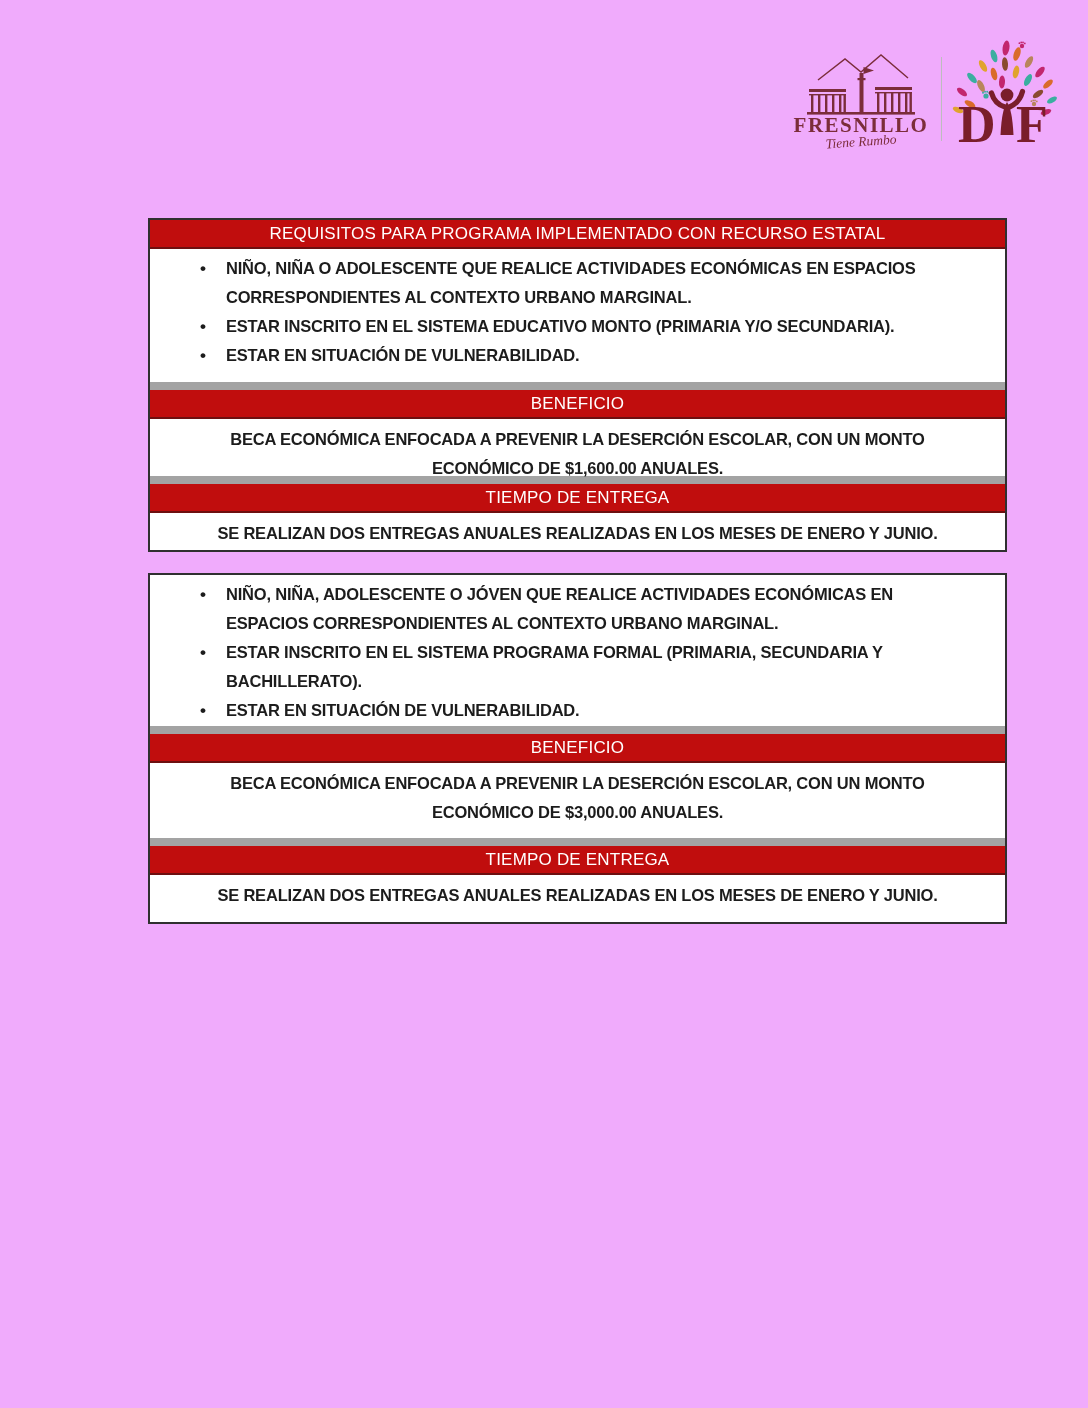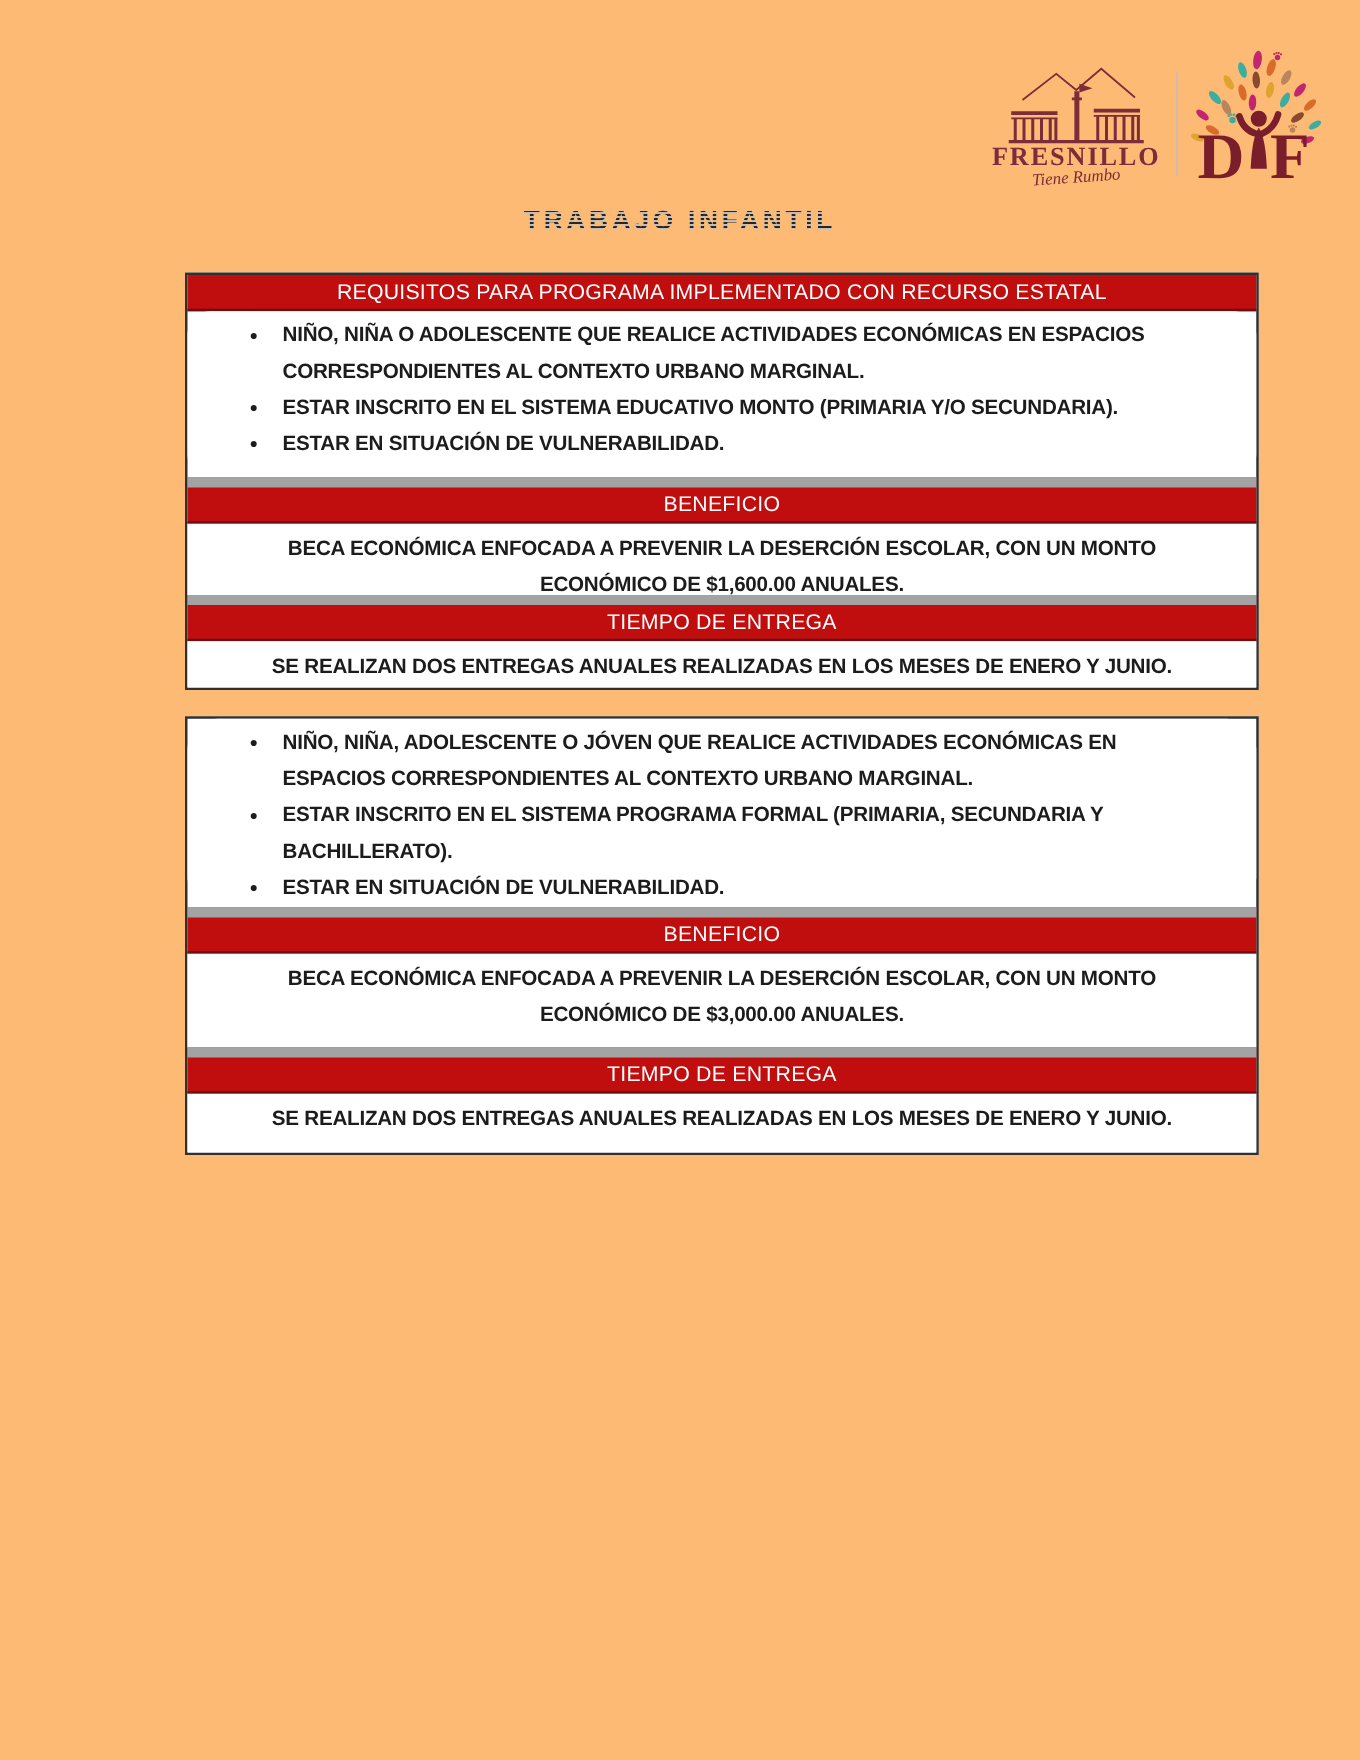--- a/index.html
+++ b/index.html
@@ -1,20 +1,20 @@
 <!DOCTYPE html>
 <html><head>
 <meta charset="utf-8">
 <style>
   html, body { margin: 0; padding: 0; background: #ffffff; }
   .page {
     position: relative;
     width: 1088px;
     height: 1408px;
-    background: #fdba74;
+    background: #f0abfc;
     font-family: "Liberation Sans", sans-serif;
     color: #1c1c1c;
     overflow: hidden;
   }
 
   
   .logos {
     position: absolute;
     top: 38px;
     right: 26px;
@@ -79,21 +79,21 @@
     border-top: 8px solid #a3a3a3;
   }
 
   .cell {
     box-sizing: border-box;
     background: #ffffff;
   }
   .req-cell {
     padding: 5px 85px 0 48px;
   }
-  .rtable-1 .req-cell { height: 133px; border-radius: 18px; }
+  .rtable-1 .req-cell { height: 133px; }
   .rtable-2 .req-cell { height: 151px; border-radius: 24px; }
 
   ul.req-list {
     margin: 0;
     padding: 0;
     list-style: none;
   }
   ul.req-list li {
     position: relative;
     padding-left: 28px;
@@ -223,23 +223,20 @@
         <path d="M57,64 C53.5,70 51.5,78 50.5,97 L63.5,97 C62.5,78 60.5,70 57,64 Z" stroke="none"></path>
         <path d="M55,69 C48,67 43.5,62 41.5,55" fill="none" stroke-width="5.2" stroke-linecap="round"></path>
         <path d="M59.5,69 C66.5,66 70.5,61 72.5,53.5" fill="none" stroke-width="5.2" stroke-linecap="round"></path>
       </g>
 
       <text x="8" y="104" font-size="52" font-weight="bold" fill="#7A1E2B" font-family="Liberation Sans, sans-serif">D</text>
       <text x="66" y="104" font-size="52" font-weight="bold" fill="#7A1E2B" font-family="Liberation Sans, sans-serif">F</text>
     </svg>
   </div>
 
-  <div class="title-wrap">
-    <span class="title-text">TRABAJO INFANTIL</span>
-  </div>
 
   <div class="rtable rtable-1">
     <div class="band">REQUISITOS PARA PROGRAMA IMPLEMENTADO CON RECURSO ESTATAL</div>
     <div class="cell req-cell">
       <ul class="req-list">
         <li>NIÑO, NIÑA O ADOLESCENTE QUE REALICE ACTIVIDADES ECONÓMICAS EN ESPACIOS CORRESPONDIENTES AL CONTEXTO URBANO MARGINAL.</li>
         <li>ESTAR INSCRITO EN EL SISTEMA EDUCATIVO MONTO (PRIMARIA Y/O SECUNDARIA).</li>
         <li>ESTAR EN SITUACIÓN DE VULNERABILIDAD.</li>
       </ul>
     </div>

